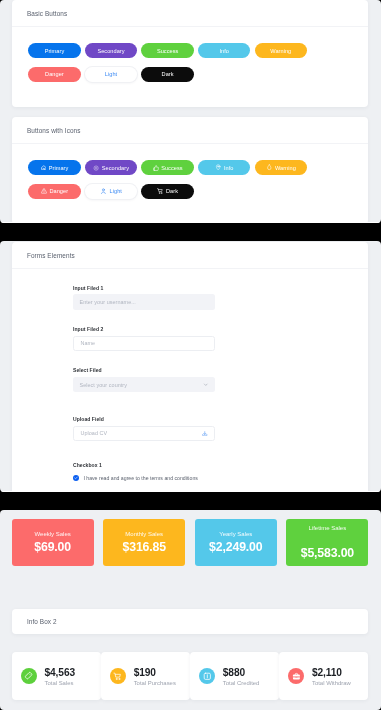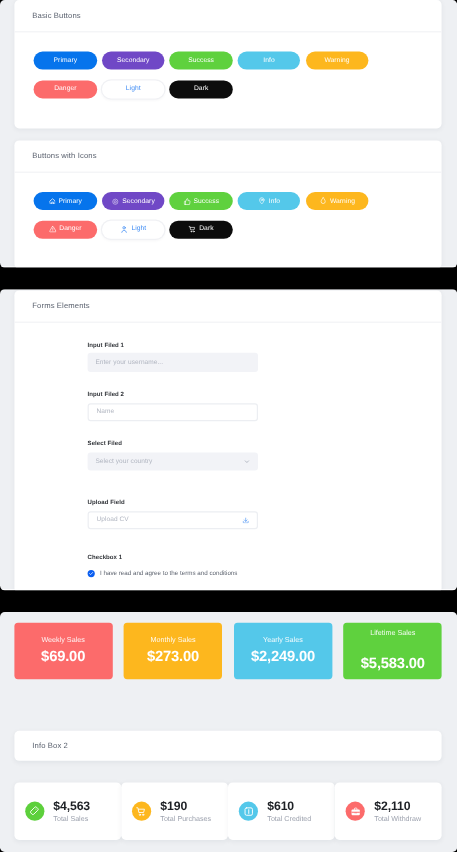--- a/index.html
+++ b/index.html
@@ -245,21 +245,21 @@
     <div class="botline"></div>
   </div>
   <div class="shot" id="s3">
     <div class="salerow">
       <div class="sale" style="background: rgb(252, 107, 107);">
         <div class="sale-l">Weekly Sales</div>
         <div class="sale-v">$69.00</div>
       </div>
       <div class="sale" style="background: rgb(253, 183, 30);">
         <div class="sale-l">Monthly Sales</div>
-        <div class="sale-v">$273.00</div>
+        <div class="sale-v">$316.85</div>
       </div>
       <div class="sale" style="background: rgb(84, 200, 234);">
         <div class="sale-l">Yearly Sales</div>
         <div class="sale-v">$2,249.00</div>
       </div>
       <div class="sale" style="background: rgb(95, 209, 62); gap: 11px;">
         <div class="sale-l">Lifetime Sales</div>
         <div class="sale-v">$5,583.00</div>
       </div>
     </div>
@@ -295,21 +295,21 @@
         </span>
       </div>
       <div class="ibox">
         <span class="icirc" style="background: rgb(84, 200, 234);">
             <svg width="8.6" height="8.6" viewBox="0 0 24 24" fill="none" stroke="#fff" stroke-width="2.2" stroke-linecap="round" stroke-linejoin="round">
               <rect x="3.4" y="3.4" width="17.2" height="17.2" rx="3.4"></rect>
               <path d="M12 7.6v8.8"></path>
             </svg>
           </span>
         <span class="itxt">
-          <span class="ival">$610</span>
+          <span class="ival">$880</span>
           <span class="ilab">Total Credited</span>
         </span>
       </div>
       <div class="ibox">
         <span class="icirc" style="background: rgb(252, 107, 107);">
             <svg width="8.8" height="8.8" viewBox="0 0 24 24" fill="none" stroke="#fff" stroke-width="1.9" stroke-linejoin="round">
               <path d="M9 7V5.6A1.8 1.8 0 0110.8 3.8h2.4A1.8 1.8 0 0115 5.6V7" stroke-linecap="round"></path>
               <rect x="2.6" y="7" width="18.8" height="13.2" rx="2.4" fill="#fff" stroke="none"></rect>
               <path d="M2.6 13.4h18.8" stroke="#fc6b6b" stroke-width="2.4"></path>
               <path d="M10.6 13.4v2.4M13.4 13.4v2.4" stroke="#fc6b6b" stroke-width="1.6"></path>

